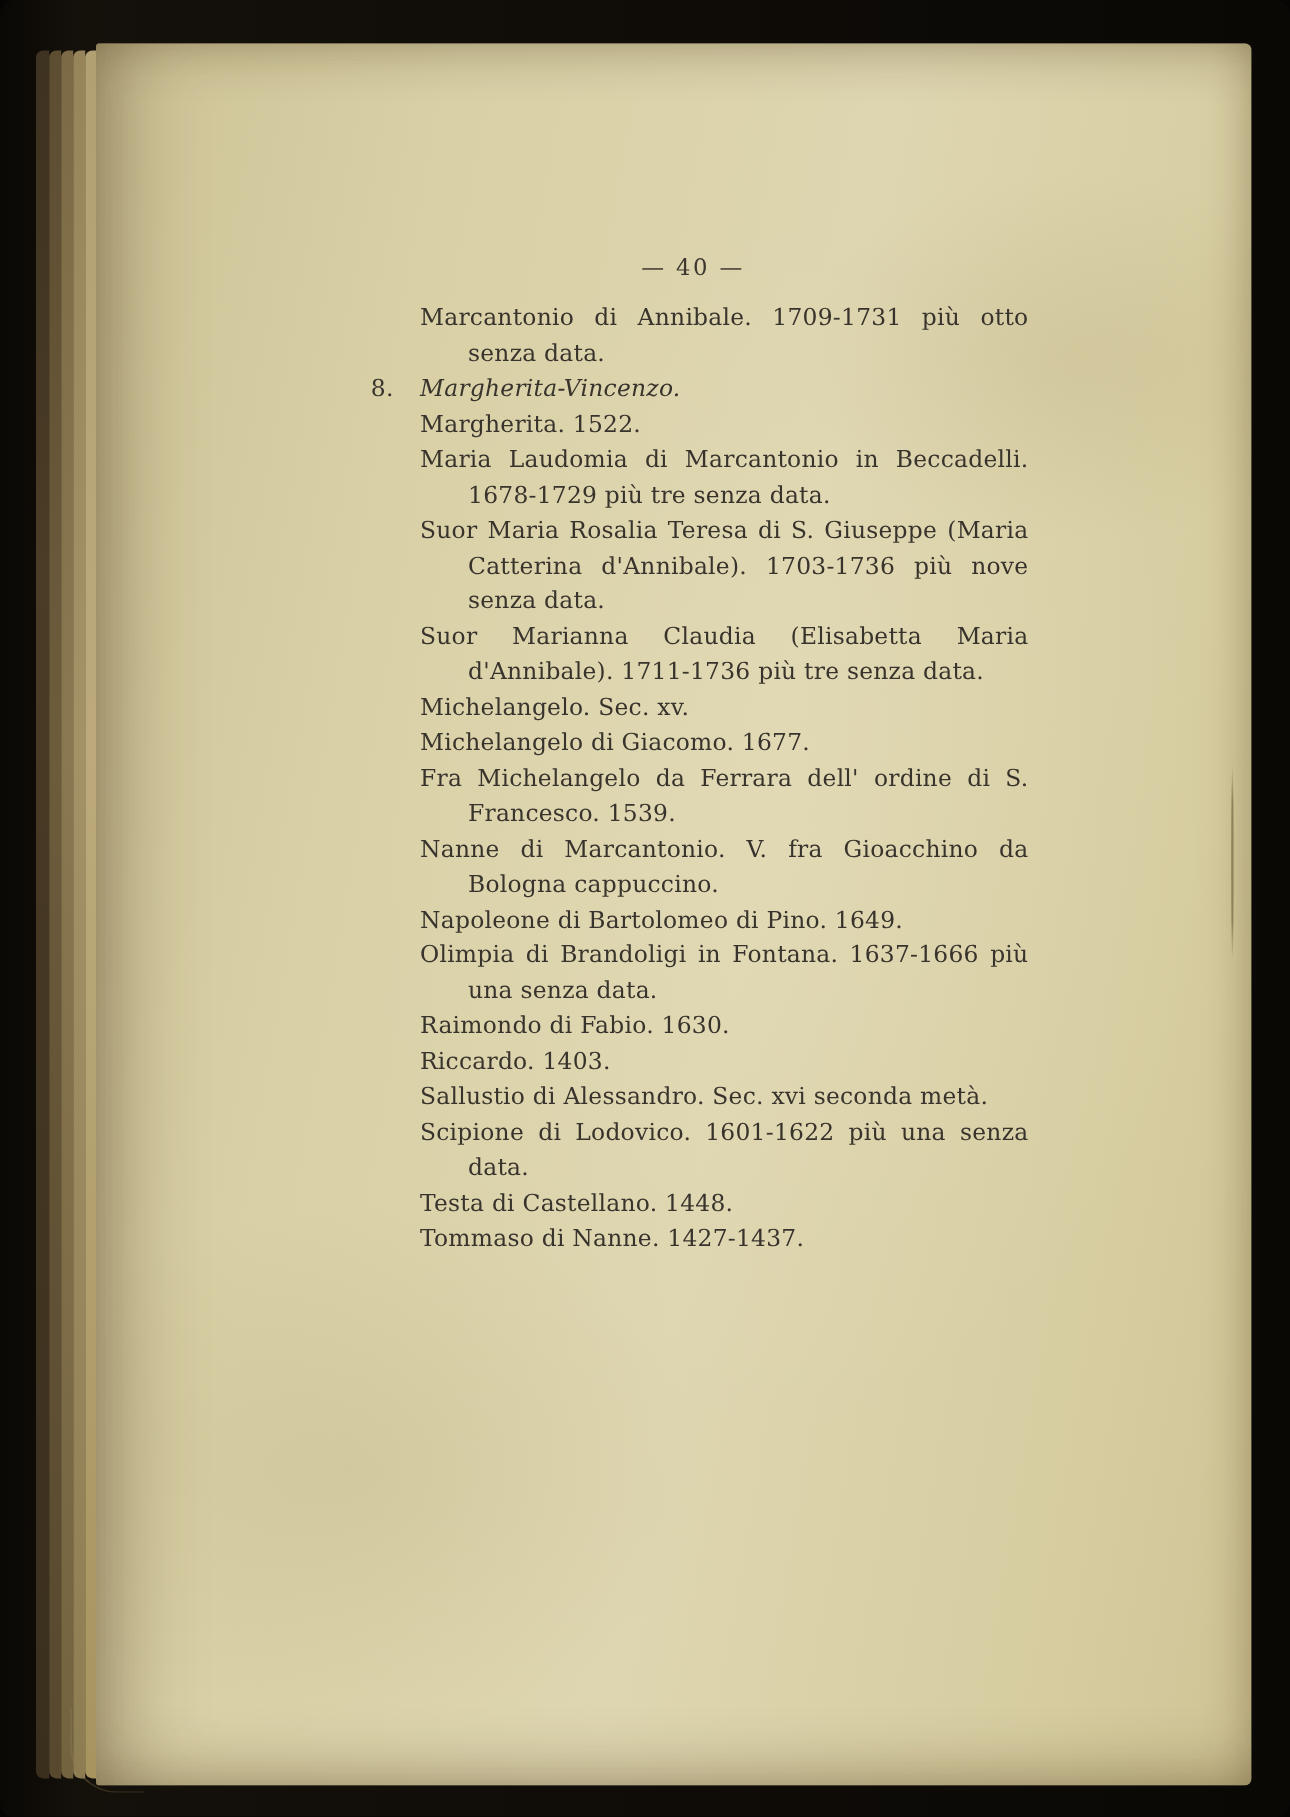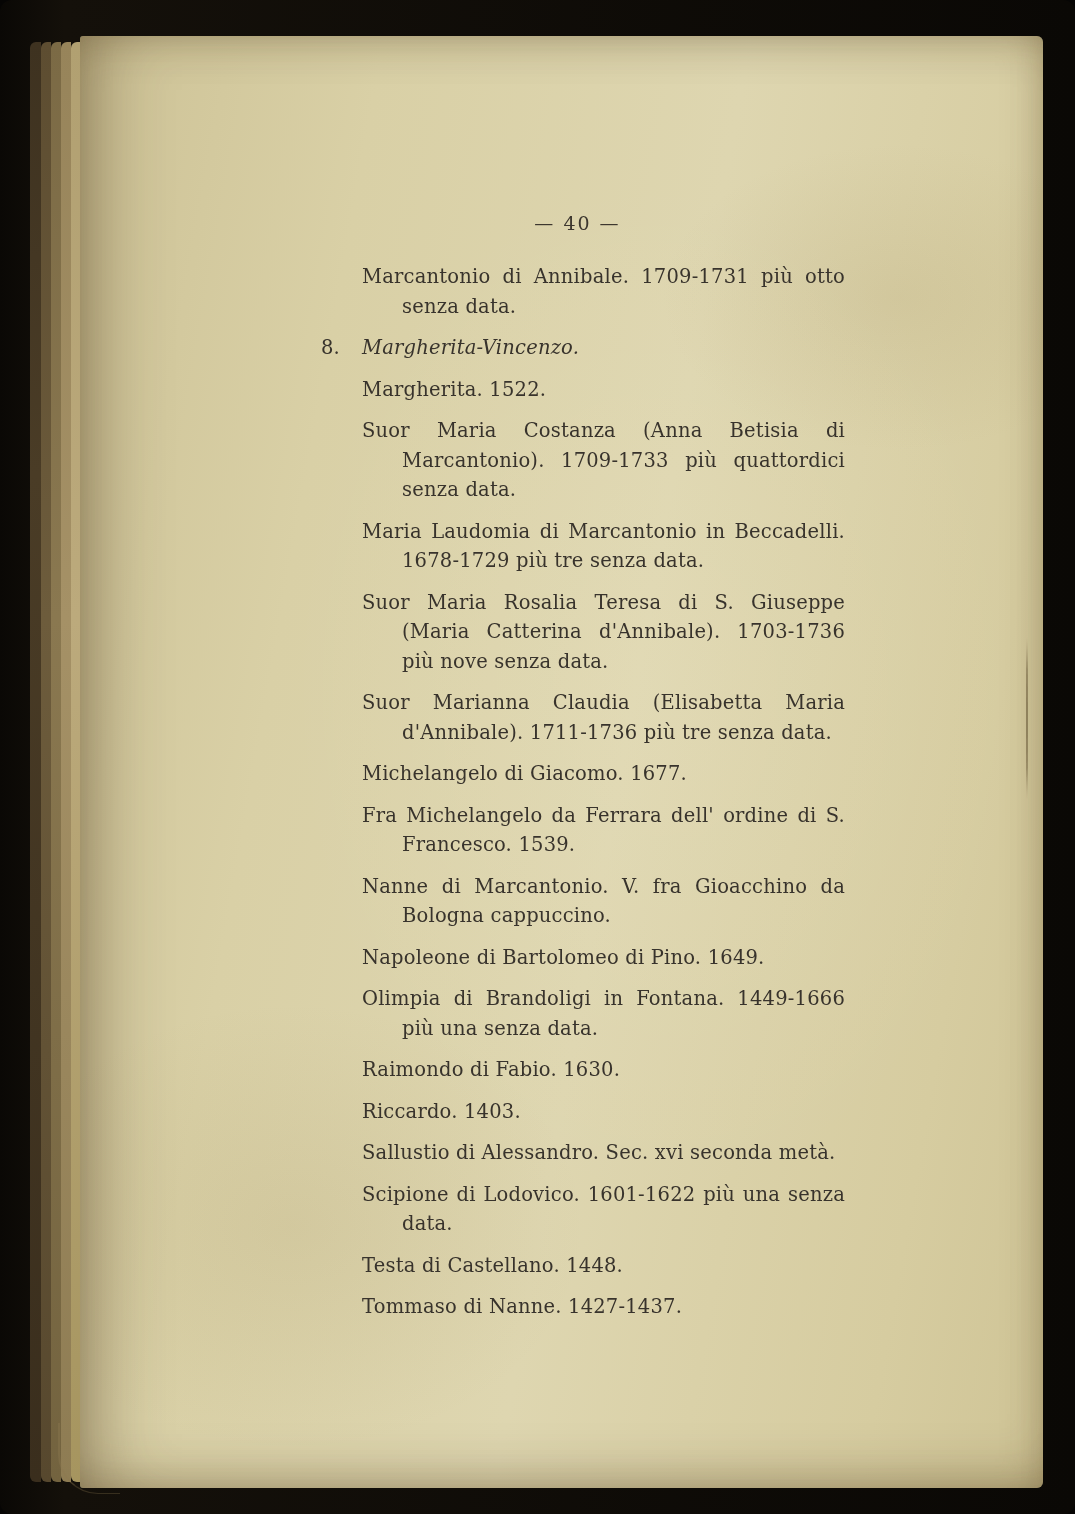--- a/index.html
+++ b/index.html
@@ -42,21 +42,21 @@
     position:absolute;left:244px;top:176px;width:507px;
     text-align:center;
     font-size:19px;letter-spacing:2px;color:#3d372f;
   }
   .entries{
     position:absolute;left:270px;top:214px;width:507px;
     font-size:19.5px;line-height:29.5px;color:#38332c;
     letter-spacing:.2px;
   }
   .entry{
-    margin:12px;position:relative;
+    margin:0;position:relative;
     padding-left:40px;text-indent:-40px;
     text-align:justify;
   }
   .entry.italic{font-style:italic;}
   .entry .num{
     position:absolute;left:-41px;top:0;
     font-style:normal;text-indent:0;
   }
   
   .stack-hint{
@@ -77,29 +77,29 @@
   <div class="edge e5"></div>
   <div class="stack-hint"></div>
 
   <div class="page">
     <div class="curl"></div>
     <div class="page-number">— 40 —</div>
     <div class="entries" id="entries">
         <p class="entry"><span>Marcantonio di Annibale. 1709-1731 più otto senza data.</span></p>
         <p class="entry italic"><span class="num">8.</span><span>Margherita-Vincenzo.</span></p>
         <p class="entry"><span>Margherita. 1522.</span></p>
-        <p class="entry"><span>Suor Maria Costanza (Anna Betisia di Marcantonio). 1709-1733 più quattordici senza data.</span></p>
         <p class="entry"><span>Maria Laudomia di Marcantonio in Beccadelli. 1678-1729 più tre senza data.</span></p>
         <p class="entry"><span>Suor Maria Rosalia Teresa di S. Giuseppe (Maria Catterina d'Annibale). 1703-1736 più nove senza data.</span></p>
         <p class="entry"><span>Suor Marianna Claudia (Elisabetta Maria d'Annibale). 1711-1736 più tre senza data.</span></p>
+        <p class="entry"><span>Michelangelo. Sec. xv.</span></p>
         <p class="entry"><span>Michelangelo di Giacomo. 1677.</span></p>
         <p class="entry"><span>Fra Michelangelo da Ferrara dell' ordine di S. Francesco. 1539.</span></p>
         <p class="entry"><span>Nanne di Marcantonio. V. fra Gioacchino da Bologna cappuccino.</span></p>
         <p class="entry"><span>Napoleone di Bartolomeo di Pino. 1649.</span></p>
-        <p class="entry"><span>Olimpia di Brandoligi in Fontana. 1449-1666 più una senza data.</span></p>
+        <p class="entry"><span>Olimpia di Brandoligi in Fontana. 1637-1666 più una senza data.</span></p>
         <p class="entry"><span>Raimondo di Fabio. 1630.</span></p>
         <p class="entry"><span>Riccardo. 1403.</span></p>
         <p class="entry"><span>Sallustio di Alessandro. Sec. xvi seconda metà.</span></p>
         <p class="entry"><span>Scipione di Lodovico. 1601-1622 più una senza data.</span></p>
         <p class="entry"><span>Testa di Castellano. 1448.</span></p>
         <p class="entry"><span>Tommaso di Nanne. 1427-1437.</span></p>
       </div>
   </div>
 </div>
 

